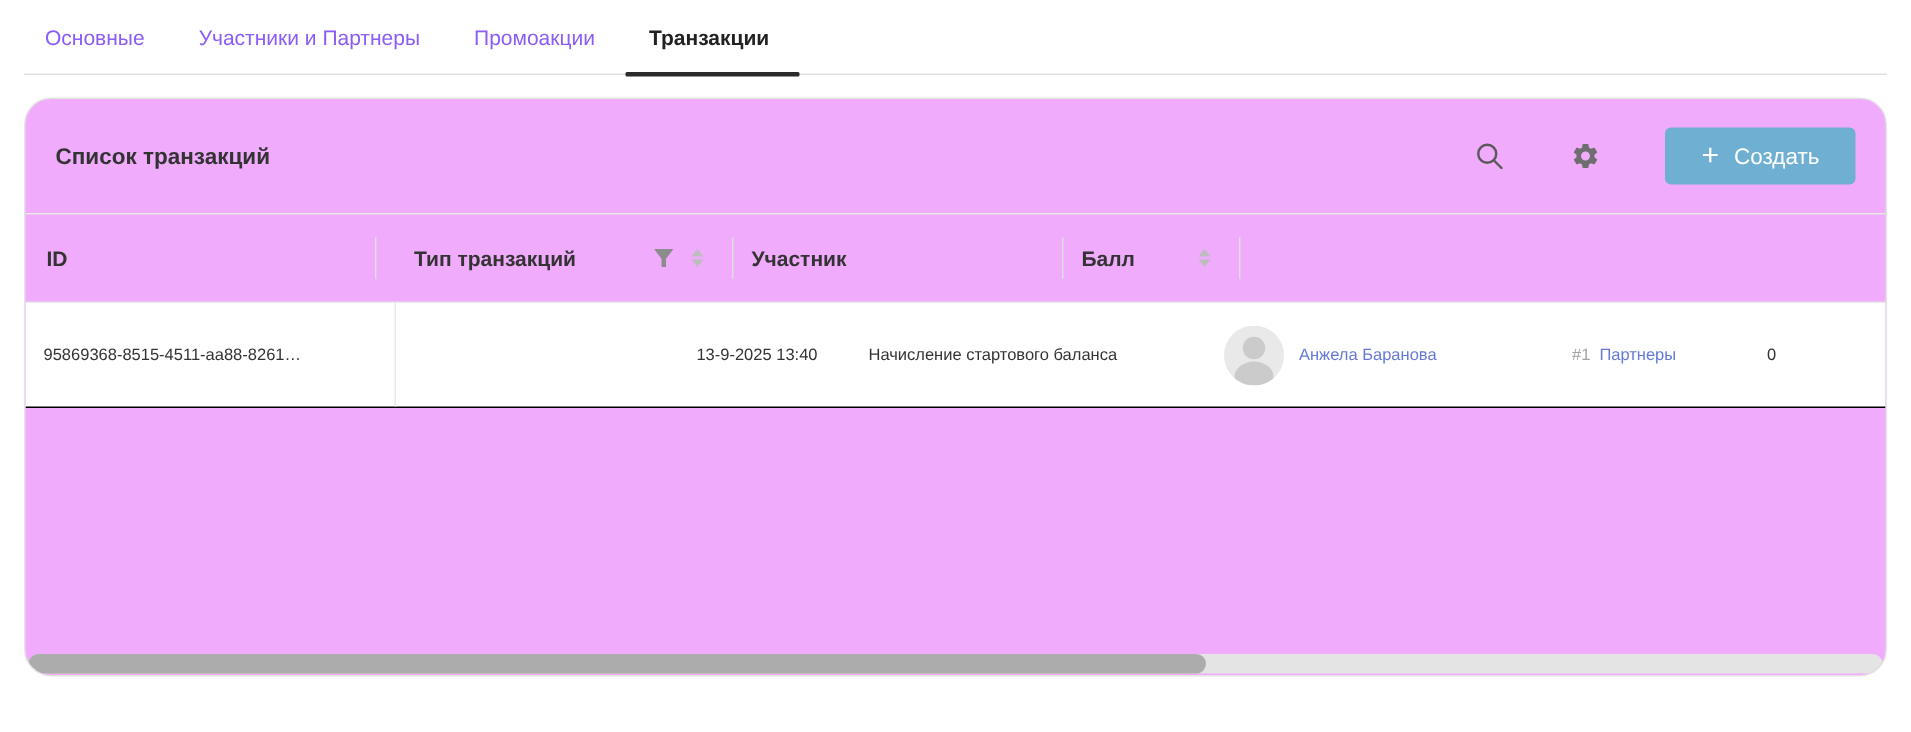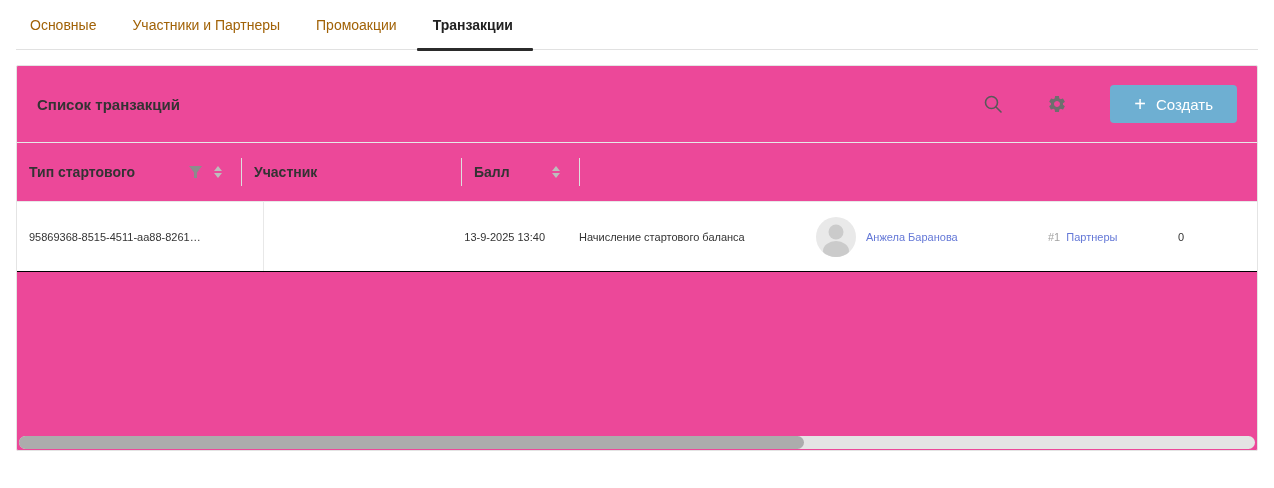--- a/index.html
+++ b/index.html
@@ -21,44 +21,44 @@
     align-items: center;
     gap: 36px;
     border-bottom: 1px solid #e1e1e1;
   }
   .tab {
     position: relative;
     height: 100%;
     display: flex;
     align-items: center;
     font-size: 14px;
-    color: #a16207;
+    color: #8b5cf6;
     cursor: pointer;
     white-space: nowrap;
   }
   .tab.active { font-weight: 700; color: #222; }
   .tab.active::after {
     content: "";
     position: absolute;
     left: -16px;
     right: -20px;
     bottom: -2px;
     height: 3px;
     background: #2b2b2b;
     border-radius: 1px;
   }
 
   
   .card {
     position: relative;
     margin: 15px 16px 0 16px;
     height: 386px;
-    background: #ec4899;
+    background: #f0abfc;
     border: 1px solid #e4e4e4;
-    border-radius: 2px;
+    border-radius: 18px;
     overflow: hidden;
   }
   .card-header {
     height: 76px;
     display: flex;
     align-items: center;
     padding: 0 20px;
   }
   .card-title { font-size: 15px; font-weight: 700; color: #333; }
   .header-actions {
@@ -207,22 +207,25 @@
         </svg>
       </span>
       <button class="create-btn">
         <span class="plus">+</span>
         <span>Создать</span>
       </button>
     </div>
   </div>
 
   <div class="thead">
+    <div class="th col-id">
+      <span>ID</span>
+    </div>
     <div class="th col-type">
-      <span>Тип стартового</span>
+      <span>Тип транзакций</span>
       <span class="push">
         <span class="funnel">
           <svg width="13" height="12" viewBox="0 0 13 12">
               <path d="M0 0 H13 L8 6.5 V12 H5 V6.5 Z" fill="#8c8c8c"></path>
             </svg>
         </span>
         <span class="sorter">
             <span class="caret-up"></span>
             <span class="caret-down"></span>
           </span>

